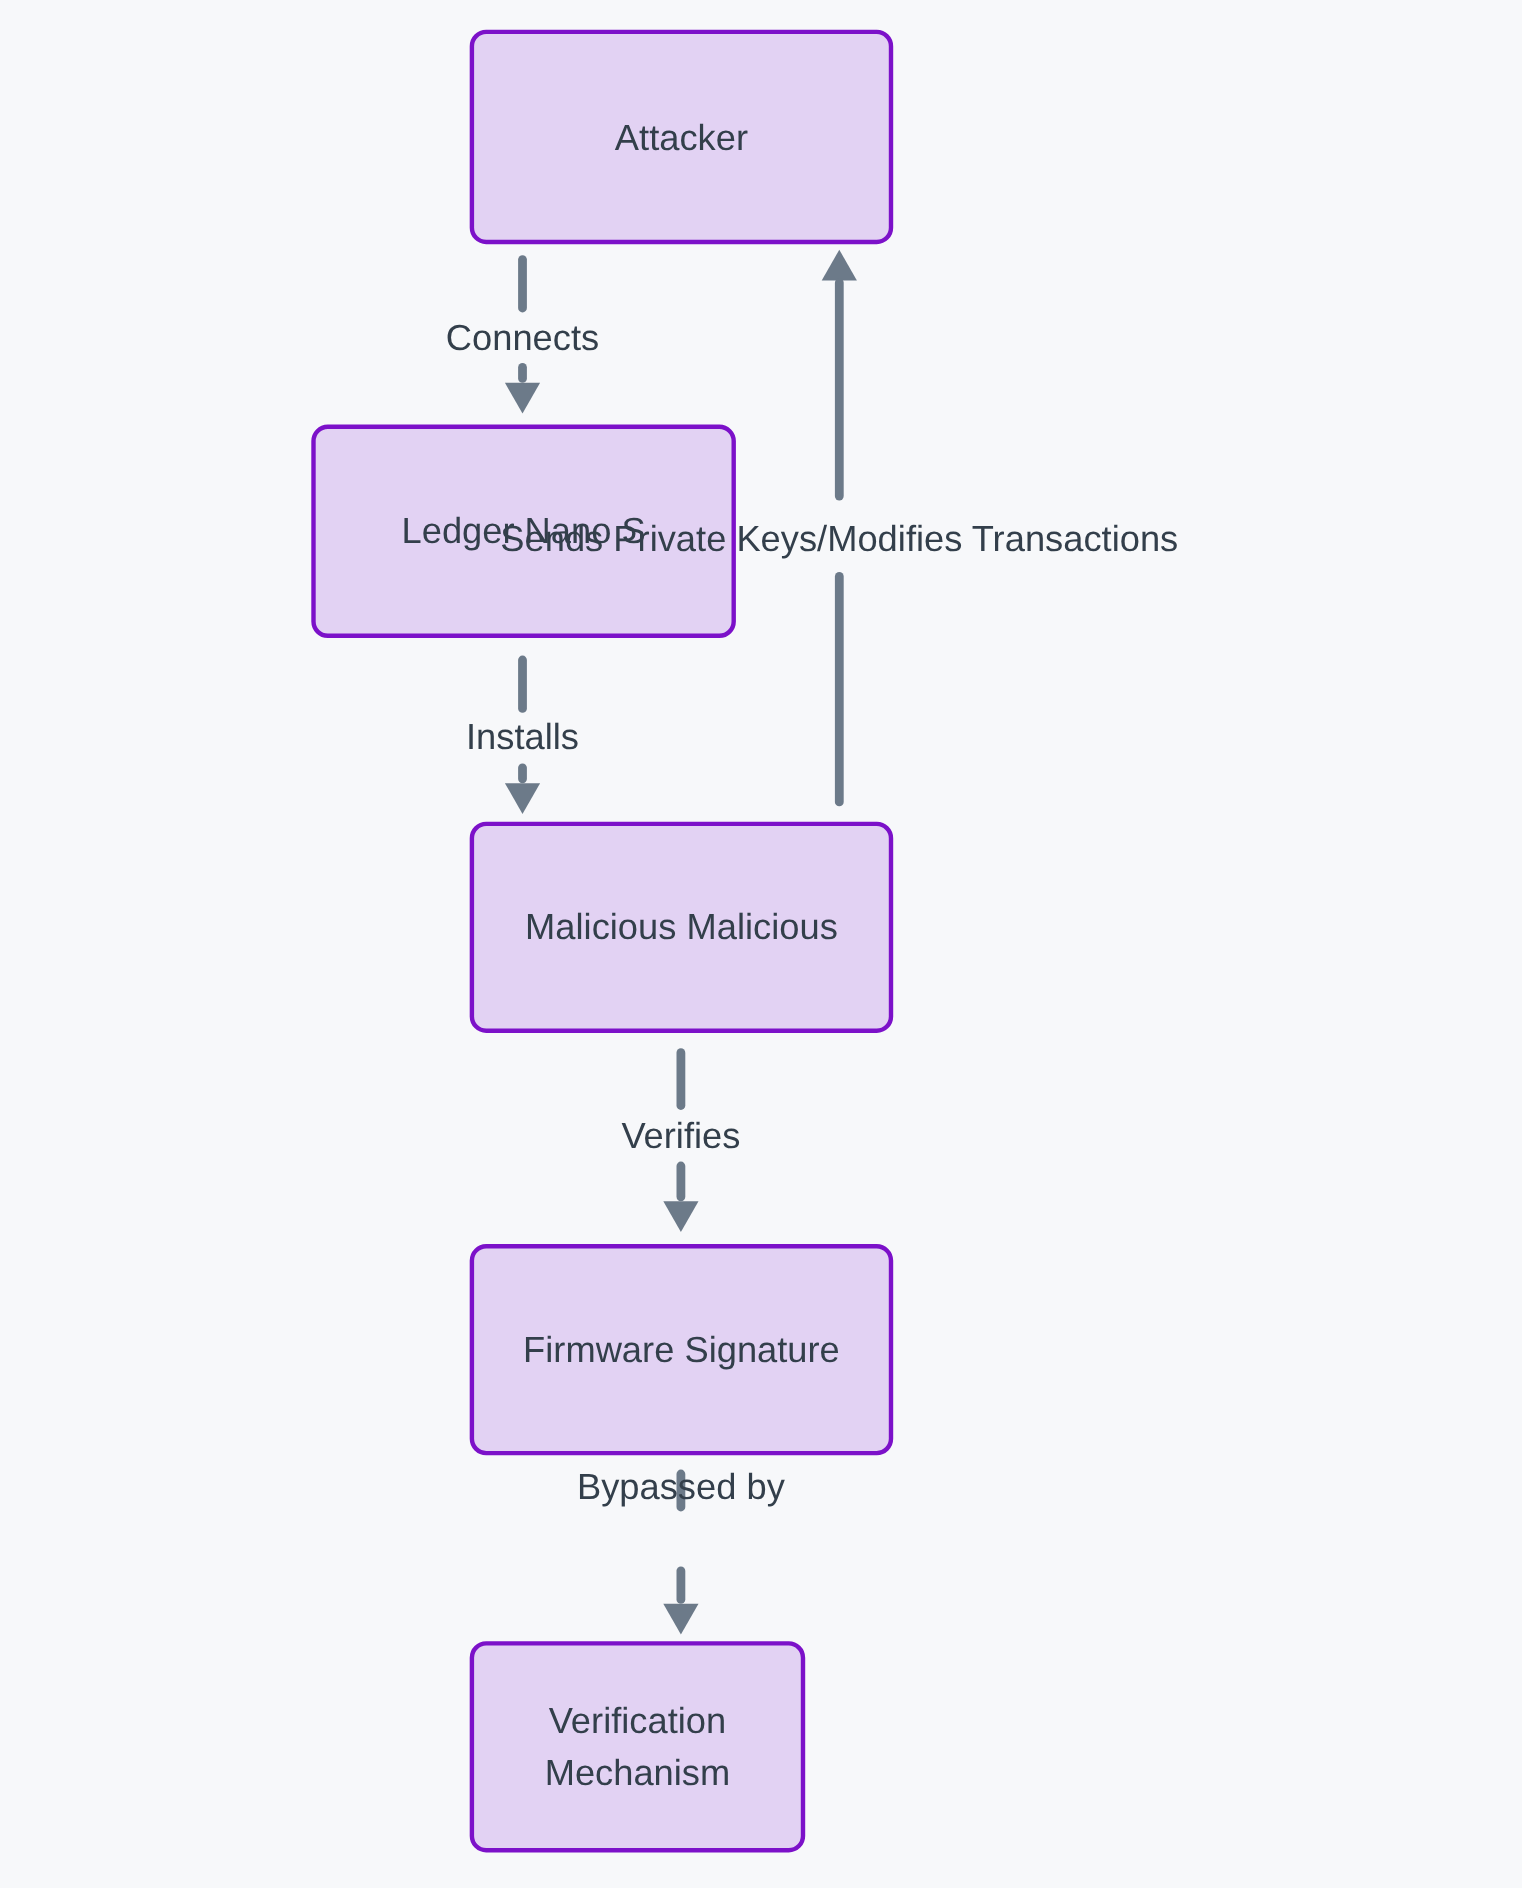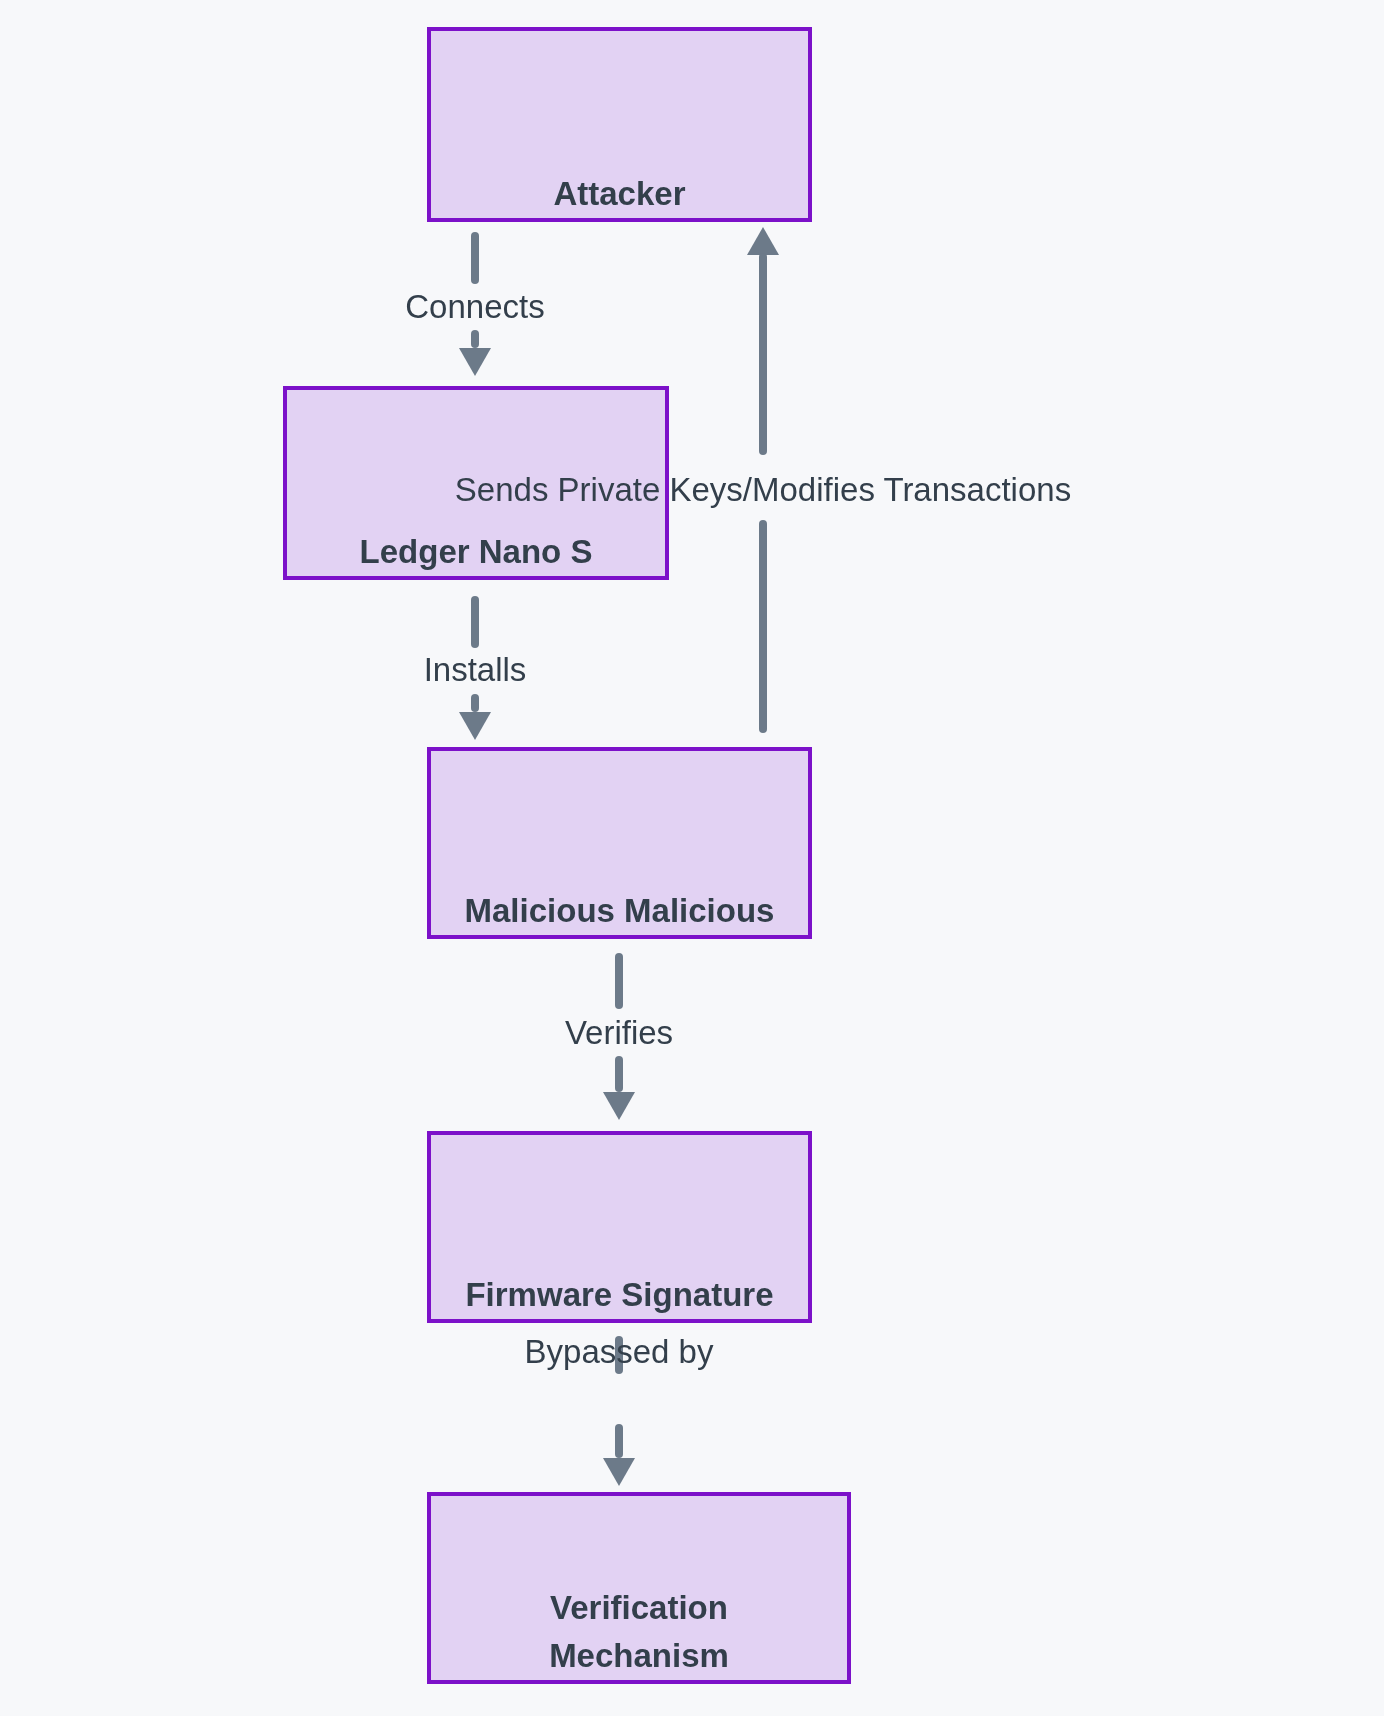--- a/index.html
+++ b/index.html
@@ -15,36 +15,36 @@
     background: var(--background);
     font-family: "Liberation Sans", "DejaVu Sans", sans-serif;
     overflow: hidden;
   }
   #canvas { position: relative; width: 1384px; height: 1716px; }
 
   .node {
     position: absolute;
     background: var(--node-fill);
     border: 4px solid var(--node-border);
-    border-radius: 0;
+    border-radius: 15px;
     display: flex;
-    align-items: flex-end;
+    align-items: center;
     justify-content: center;
     text-align: center;
     color: var(--text);
     font-size: 33px;
-    font-weight: 700;
+    font-weight: 400;
     line-height: 1.45;
     z-index: 1;
   }
   #node-attacker              { left: 427px; top: 27px;   width: 385px; height: 195px; }
   #node-ledger                { left: 283px; top: 386px;  width: 386px; height: 194px; }
   #node-malicious-firmware    { left: 427px; top: 747px;  width: 385px; height: 192px; }
   #node-firmware-signature    { left: 427px; top: 1131px; width: 385px; height: 192px; }
-  #node-verification-mechanism{ left: 427px; top: 1492px; width: 424px; height: 192px; }
+  #node-verification-mechanism{ left: 427px; top: 1492px; width: 305px; height: 192px; }
   #node-verification-mechanism .node-label { max-width: 300px; }
 
   .vline {
     position: absolute;
     width: 8px;
     border-radius: 4px;
     background: var(--arrow);
     z-index: 0;
   }
   .ah-down, .ah-up {

